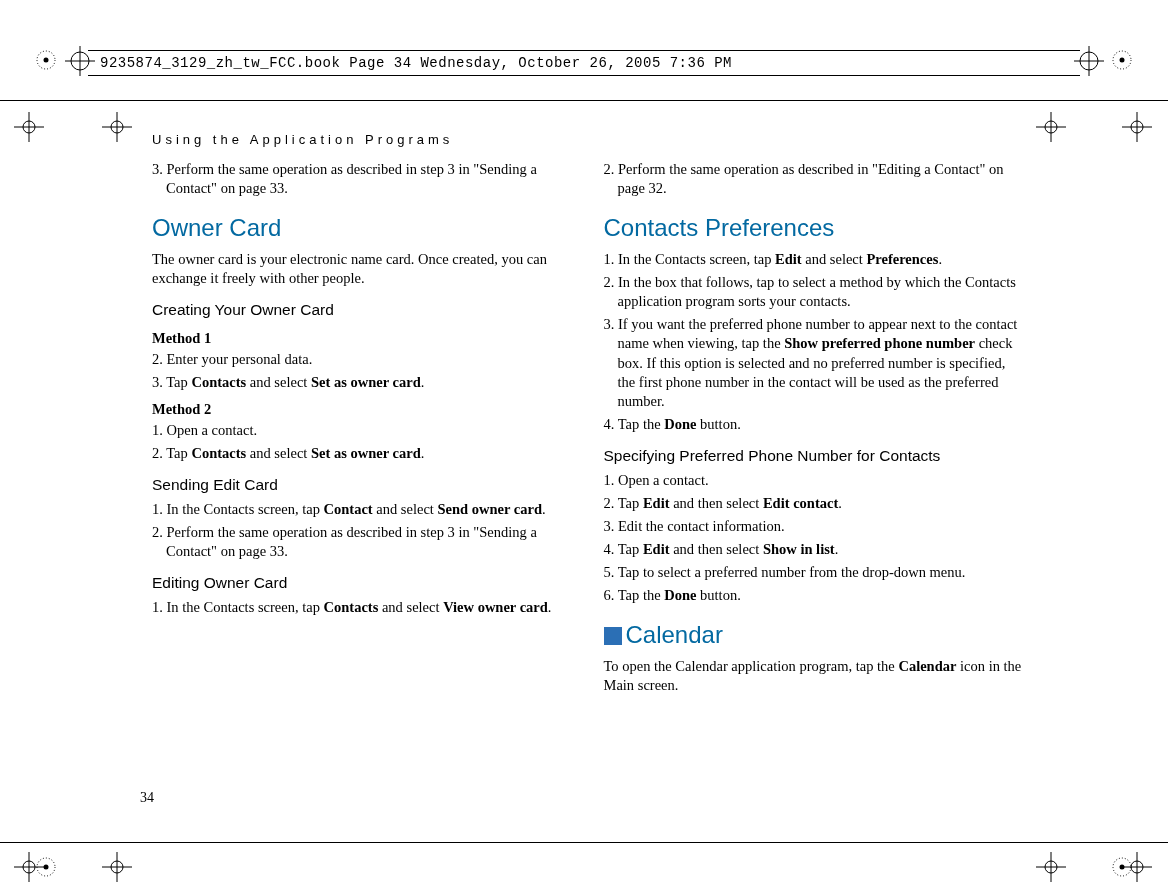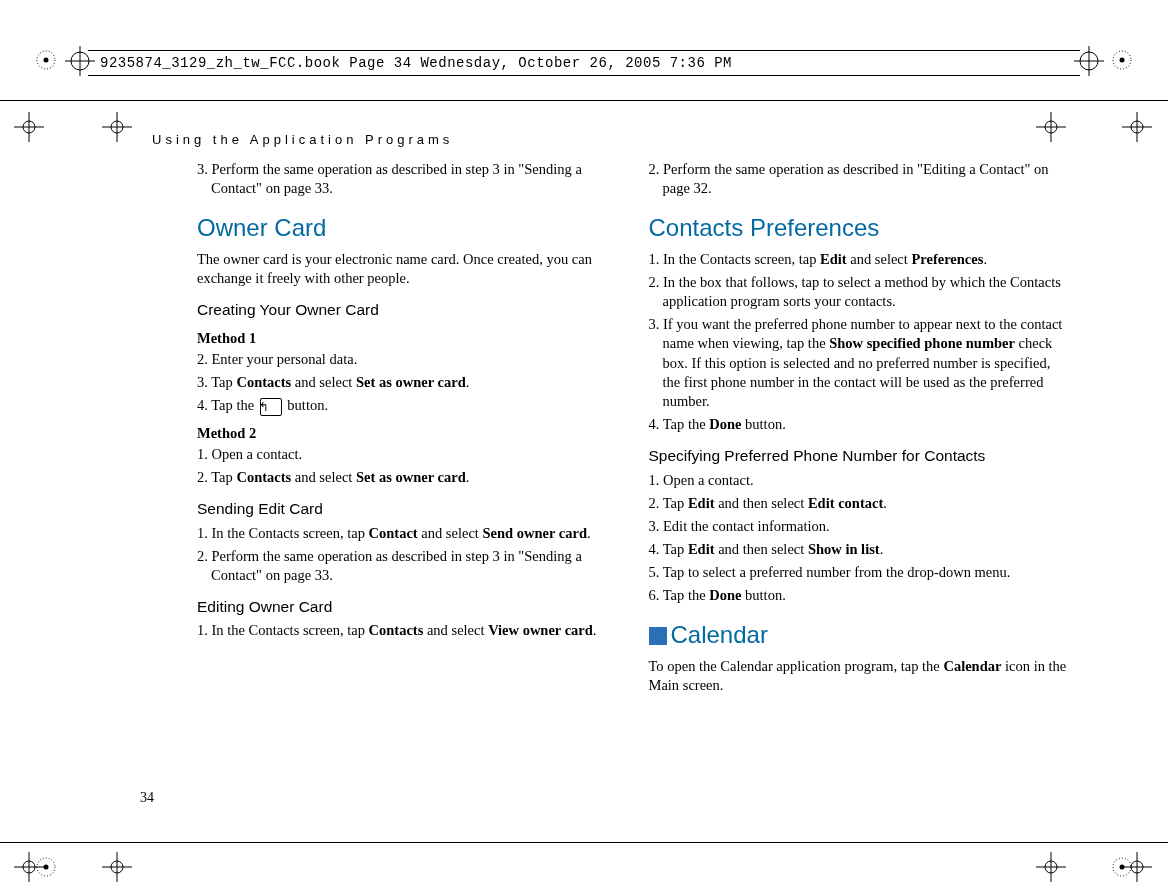--- a/index.html
+++ b/index.html
@@ -51,21 +51,20 @@
     letter-spacing: 4px;
     color: #000;
   }
   .page-body {
     position: absolute;
     top: 160px;
     left: 152px;
     width: 870px;
     display: flex;
     gap: 33px;
-    margin-left: 45px;
   }
   .col {
     width: 420px;
     font-size: 14.5px;
     line-height: 1.32;
     color: #000;
   }
   .h2 {
     font-family: Liberation Sans, sans-serif;
     font-size: 24px;
@@ -223,41 +222,40 @@
     <div class="step">3. Perform the same operation as described in step 3 in "Sending a Contact" on page 33.</div>
 
     <div class="h2">Owner Card</div>
     <div class="para">The owner card is your electronic name card. Once created, you can exchange it freely with other people.</div>
 
     <div class="h3">Creating Your Owner Card</div>
 
     <div class="h4">Method 1</div>
     <div class="step">2. Enter your personal data.</div>
     <div class="step"><span>3. Tap </span><b>Contacts</b><span> and select </span><b>Set as owner card</b><span>.</span></div>
-    <div class="step"><span>4. Tap the </span><span class="icon-btn">↰</span><span> button.</span></div>
 
     <div class="h4">Method 2</div>
     <div class="step">1. Open a contact.</div>
     <div class="step"><span>2. Tap </span><b>Contacts</b><span> and select </span><b>Set as owner card</b><span>.</span></div>
 
     <div class="h3">Sending Edit Card</div>
     <div class="step"><span>1. In the Contacts screen, tap </span><b>Contact</b><span> and select </span><b>Send owner card</b><span>.</span></div>
     <div class="step">2. Perform the same operation as described in step 3 in "Sending a Contact" on page 33.</div>
 
     <div class="h3">Editing Owner Card</div>
     <div class="step"><span>1. In the Contacts screen, tap </span><b>Contacts</b><span> and select </span><b>View owner card</b><span>.</span></div>
   </div>
 
   <div class="col">
     <div class="step">2. Perform the same operation as described in "Editing a Contact" on page 32.</div>
 
     <div class="h2">Contacts Preferences</div>
     <div class="step"><span>1. In the Contacts screen, tap </span><b>Edit</b><span> and select </span><b>Preferences</b><span>.</span></div>
     <div class="step">2. In the box that follows, tap to select a method by which the Contacts application program sorts your contacts.</div>
-    <div class="step"><span>3. If you want the preferred phone number to appear next to the contact name when viewing, tap the </span><b>Show specified phone number</b><span> check box. If this option is selected and no preferred number is specified, the first phone number in the contact will be used as the preferred number.</span></div>
+    <div class="step"><span>3. If you want the preferred phone number to appear next to the contact name when viewing, tap the </span><b>Show preferred phone number</b><span> check box. If this option is selected and no preferred number is specified, the first phone number in the contact will be used as the preferred number.</span></div>
     <div class="step"><span>4. Tap the </span><b>Done</b><span> button.</span></div>
 
     <div class="h3">Specifying Preferred Phone Number for Contacts</div>
     <div class="step">1. Open a contact.</div>
     <div class="step"><span>2. Tap </span><b>Edit</b><span> and then select </span><b>Edit contact</b><span>.</span></div>
     <div class="step">3. Edit the contact information.</div>
     <div class="step"><span>4. Tap </span><b>Edit</b><span> and then select </span><b>Show in list</b><span>.</span></div>
     <div class="step">5. Tap to select a preferred number from the drop-down menu.</div>
     <div class="step"><span>6. Tap the </span><b>Done</b><span> button.</span></div>
 

